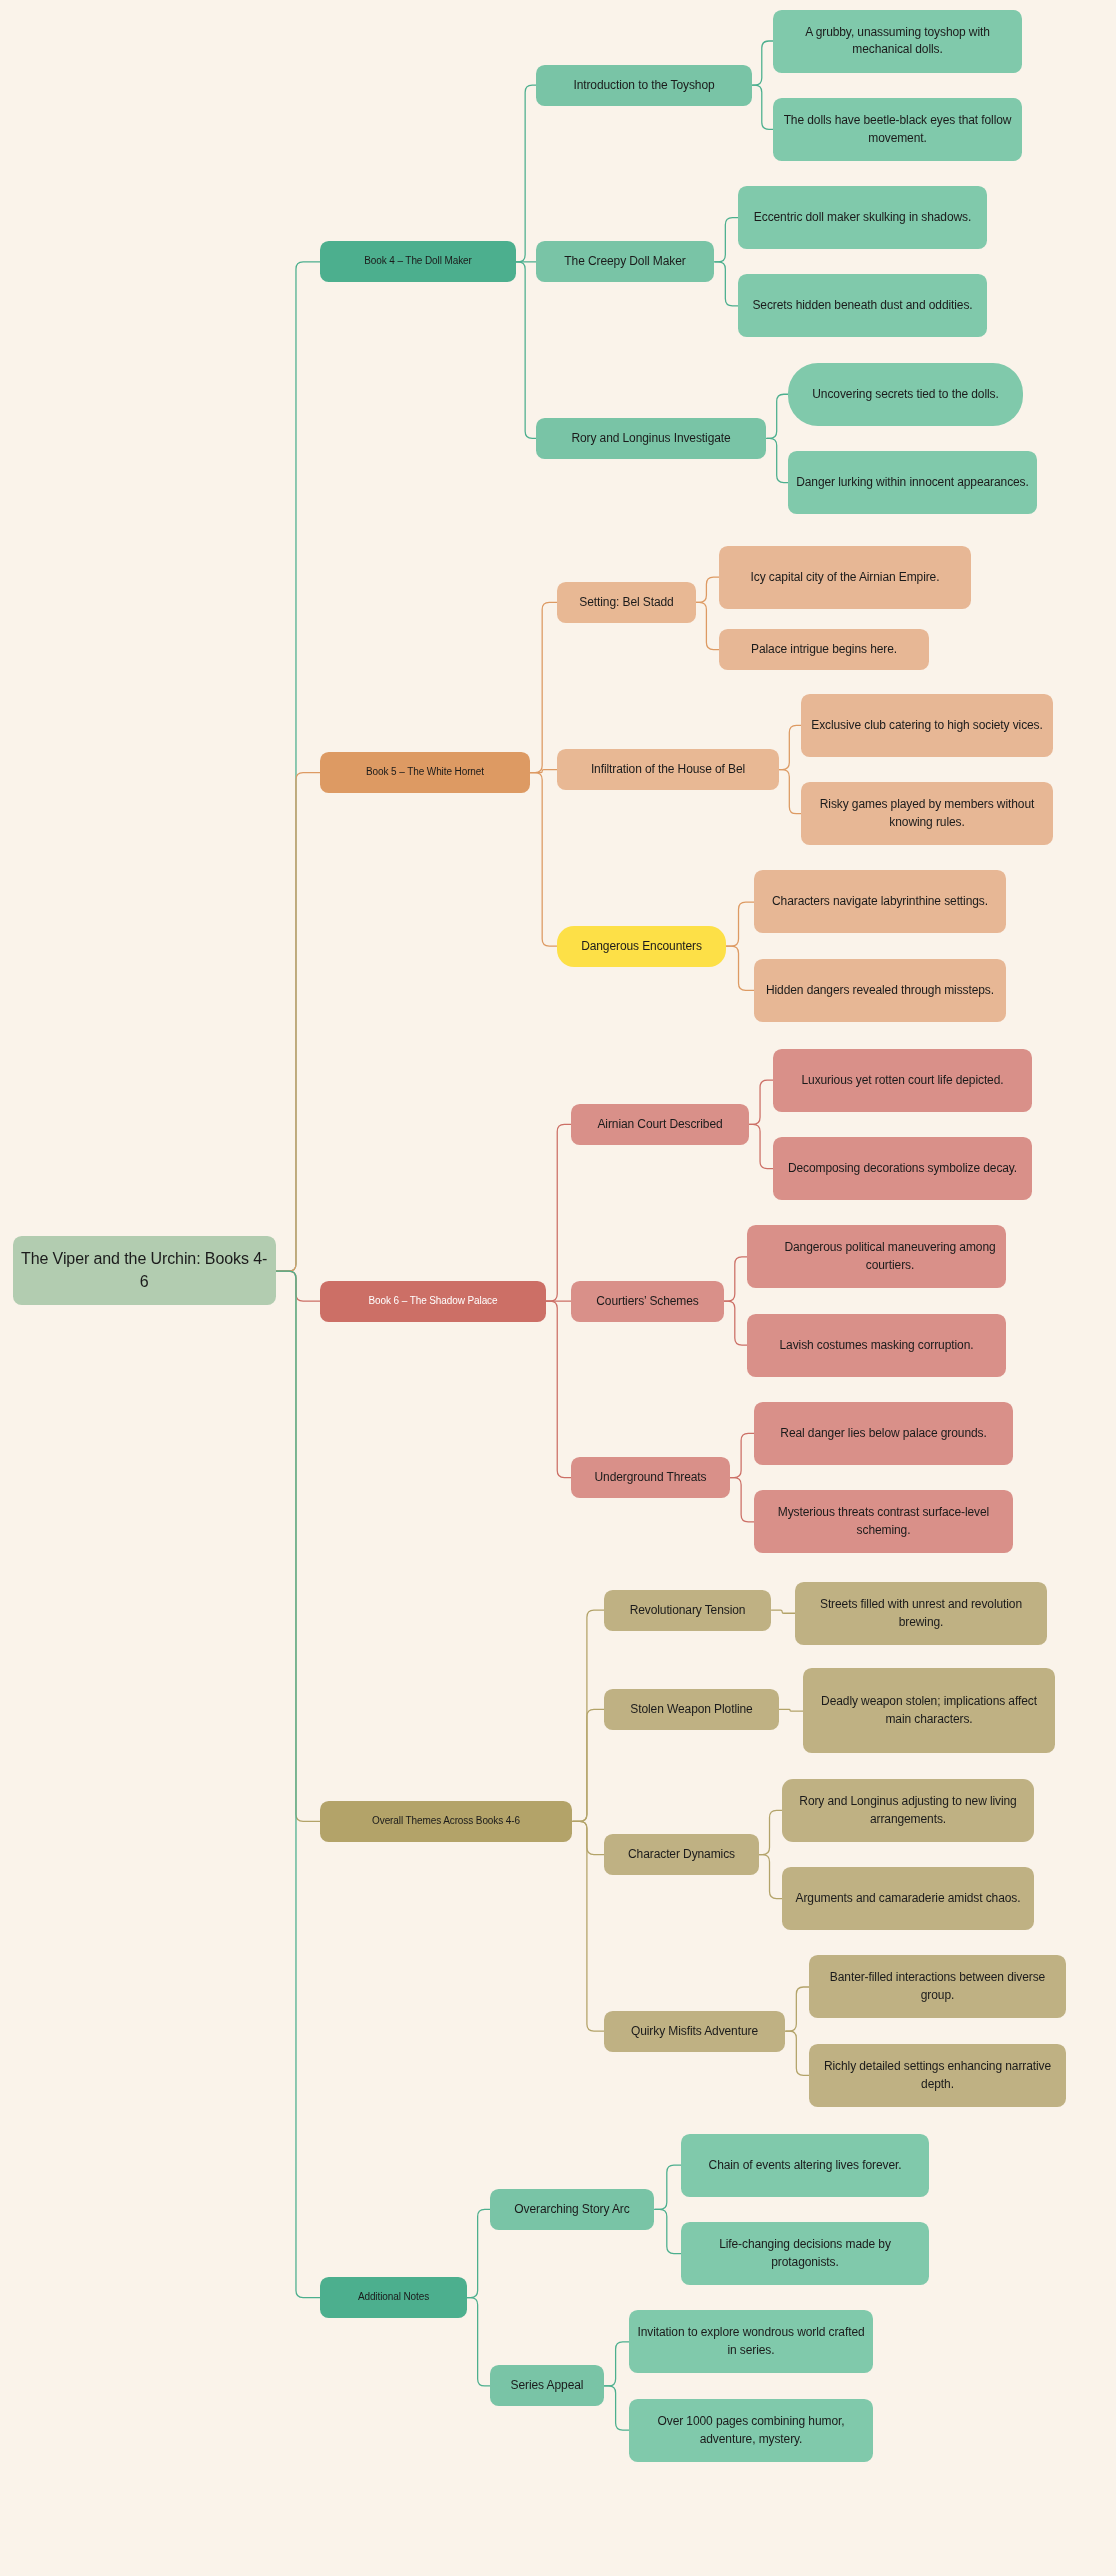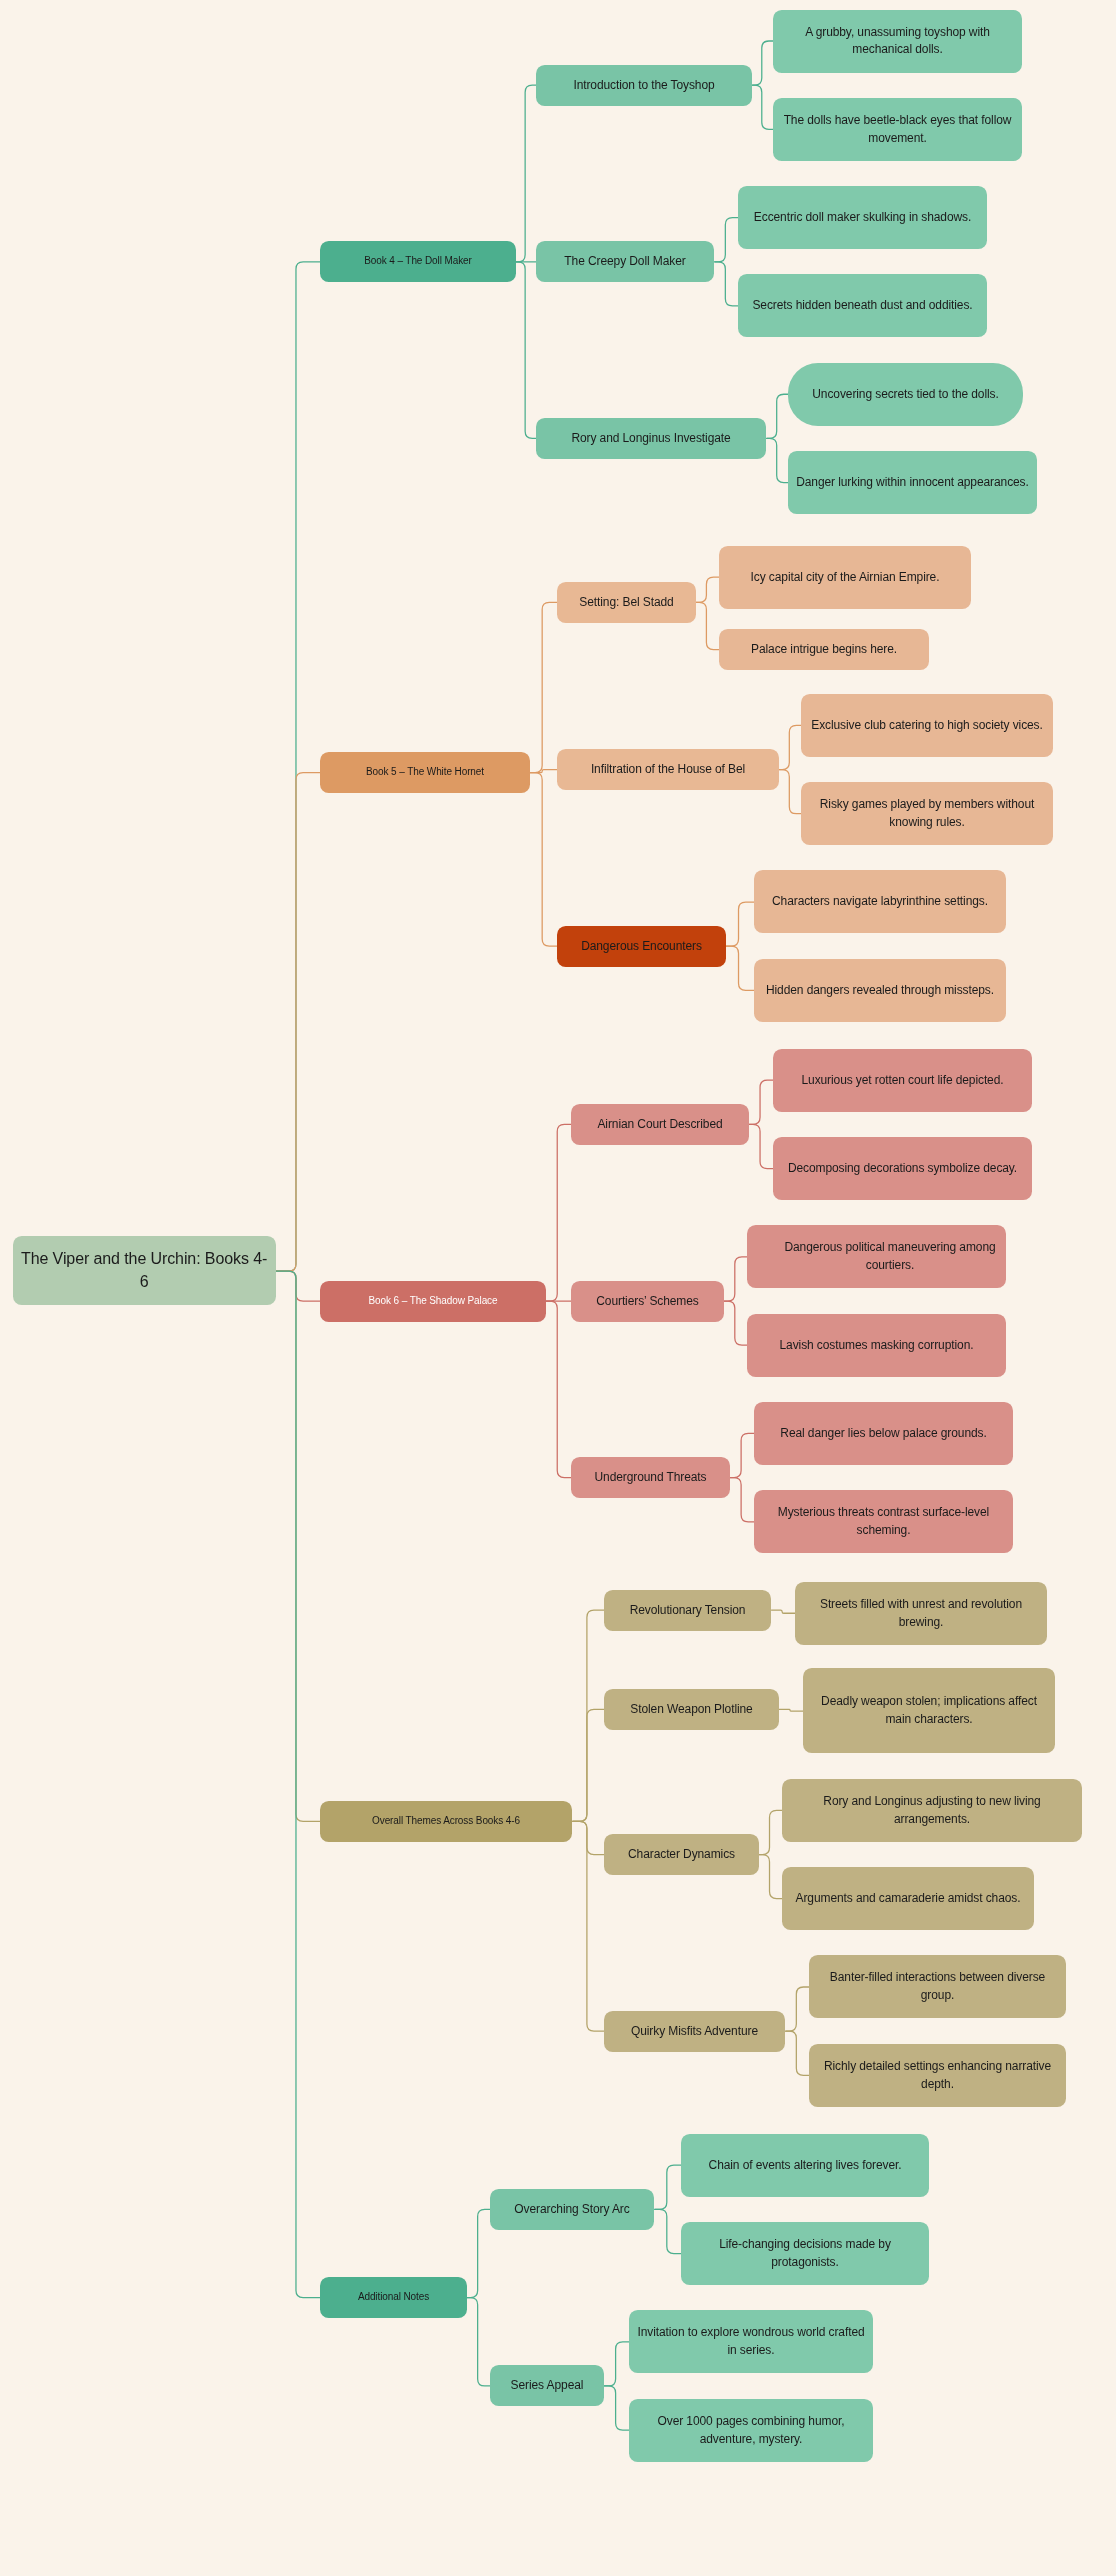--- a/index.html
+++ b/index.html
@@ -121,40 +121,40 @@
     <div class="node lvl2" style="left: 536px; top: 418px; width: 230px; min-height: 41px; background: rgb(121, 196, 166);">Rory and Longinus Investigate</div>
     <div class="node leaf" style="left: 788px; top: 363px; width: 235px; min-height: 63px; background: rgb(128, 201, 171); border-radius: 30px;">Uncovering secrets tied to the dolls.</div>
     <div class="node leaf" style="left: 788px; top: 451px; width: 249px; min-height: 63px; background: rgb(128, 201, 171);">Danger lurking within innocent appearances.</div>
     <div class="node lvl1" style="left: 320px; top: 752px; width: 210px; min-height: 41px; background: rgb(221, 154, 99);">Book 5 – The White Hornet</div>
     <div class="node lvl2" style="left: 557px; top: 582px; width: 139px; min-height: 41px; background: rgb(232, 184, 148);">Setting: Bel Stadd</div>
     <div class="node leaf" style="left: 719px; top: 546px; width: 252px; min-height: 63px; background: rgb(231, 183, 149);">Icy capital city of the Airnian Empire.</div>
     <div class="node leaf" style="left: 719px; top: 629px; width: 210px; min-height: 41px; background: rgb(231, 183, 149);">Palace intrigue begins here.</div>
     <div class="node lvl2" style="left: 557px; top: 749px; width: 222px; min-height: 41px; background: rgb(232, 184, 148);">Infiltration of the House of Bel</div>
     <div class="node leaf" style="left: 801px; top: 694px; width: 252px; min-height: 63px; background: rgb(231, 183, 149);">Exclusive club catering to high society vices.</div>
     <div class="node leaf" style="left: 801px; top: 782px; width: 252px; min-height: 63px; background: rgb(231, 183, 149);">Risky games played by members without knowing rules.</div>
-    <div class="node lvl2" style="left: 557px; top: 926px; width: 169px; min-height: 41px; background: #c2410c;">Dangerous Encounters</div>
+    <div class="node lvl2" style="left: 557px; top: 926px; width: 169px; min-height: 41px; background: #fde047; border-radius: 17px;">Dangerous Encounters</div>
     <div class="node leaf" style="left: 754px; top: 870px; width: 252px; min-height: 63px; background: rgb(231, 183, 149);">Characters navigate labyrinthine settings.</div>
     <div class="node leaf" style="left: 754px; top: 959px; width: 252px; min-height: 63px; background: rgb(231, 183, 149);">Hidden dangers revealed through missteps.</div>
     <div class="node lvl1 white-text" style="left: 320px; top: 1281px; width: 226px; min-height: 41px; background: rgb(204, 111, 102);">Book 6 – The Shadow Palace</div>
     <div class="node lvl2" style="left: 571px; top: 1104px; width: 178px; min-height: 41px; background: rgb(217, 144, 137);">Airnian Court Described</div>
     <div class="node leaf" style="left: 773px; top: 1049px; width: 259px; min-height: 63px; background: rgb(217, 144, 137);">Luxurious yet rotten court life depicted.</div>
     <div class="node leaf" style="left: 773px; top: 1137px; width: 259px; min-height: 63px; background: rgb(217, 144, 137);">Decomposing decorations symbolize decay.</div>
     <div class="node lvl2" style="left: 571px; top: 1281px; width: 153px; min-height: 41px; background: rgb(217, 144, 137);">Courtiers’ Schemes</div>
     <div class="node leaf" style="left: 747px; top: 1225px; width: 259px; min-height: 63px; background: rgb(217, 144, 137); padding-left: 35px;">Dangerous political maneuvering among courtiers.</div>
     <div class="node leaf" style="left: 747px; top: 1314px; width: 259px; min-height: 63px; background: rgb(217, 144, 137);">Lavish costumes masking corruption.</div>
     <div class="node lvl2" style="left: 571px; top: 1457px; width: 159px; min-height: 41px; background: rgb(217, 144, 137);">Underground Threats</div>
     <div class="node leaf" style="left: 754px; top: 1402px; width: 259px; min-height: 63px; background: rgb(217, 144, 137);">Real danger lies below palace grounds.</div>
     <div class="node leaf" style="left: 754px; top: 1490px; width: 259px; min-height: 63px; background: rgb(217, 144, 137);">Mysterious threats contrast surface-level scheming.</div>
     <div class="node lvl1" style="left: 320px; top: 1801px; width: 252px; min-height: 41px; background: rgb(179, 163, 105);">Overall Themes Across Books 4-6</div>
     <div class="node lvl2" style="left: 604px; top: 1590px; width: 167px; min-height: 41px; background: rgb(191, 177, 131);">Revolutionary Tension</div>
     <div class="node leaf" style="left: 795px; top: 1582px; width: 252px; min-height: 63px; background: rgb(191, 177, 131);">Streets filled with unrest and revolution brewing.</div>
     <div class="node lvl2" style="left: 604px; top: 1689px; width: 175px; min-height: 41px; background: rgb(191, 177, 131);">Stolen Weapon Plotline</div>
     <div class="node leaf" style="left: 803px; top: 1668px; width: 252px; min-height: 85px; background: rgb(191, 177, 131);">Deadly weapon stolen; implications affect main characters.</div>
     <div class="node lvl2" style="left: 604px; top: 1834px; width: 155px; min-height: 41px; background: rgb(191, 177, 131);">Character Dynamics</div>
-    <div class="node leaf" style="left: 782px; top: 1779px; width: 300px; min-height: 63px; background: rgb(191, 177, 131);">Rory and Longinus adjusting to new living arrangements.</div>
+    <div class="node leaf" style="left: 782px; top: 1779px; width: 252px; min-height: 63px; background: rgb(191, 177, 131); border-radius: 11px;">Rory and Longinus adjusting to new living arrangements.</div>
     <div class="node leaf" style="left: 782px; top: 1867px; width: 252px; min-height: 63px; background: rgb(191, 177, 131);">Arguments and camaraderie amidst chaos.</div>
     <div class="node lvl2" style="left: 604px; top: 2011px; width: 181px; min-height: 41px; background: rgb(191, 177, 131);">Quirky Misfits Adventure</div>
     <div class="node leaf" style="left: 809px; top: 1955px; width: 257px; min-height: 63px; background: rgb(191, 177, 131);">Banter-filled interactions between diverse group.</div>
     <div class="node leaf" style="left: 809px; top: 2044px; width: 257px; min-height: 63px; background: rgb(191, 177, 131);">Richly detailed settings enhancing narrative depth.</div>
     <div class="node lvl1" style="left: 320px; top: 2277px; width: 147px; min-height: 41px; background: rgb(76, 175, 142);">Additional Notes</div>
     <div class="node lvl2" style="left: 490px; top: 2189px; width: 164px; min-height: 41px; background: rgb(121, 196, 166);">Overarching Story Arc</div>
     <div class="node leaf" style="left: 681px; top: 2134px; width: 248px; min-height: 63px; background: rgb(128, 201, 171);">Chain of events altering lives forever.</div>
     <div class="node leaf" style="left: 681px; top: 2222px; width: 248px; min-height: 63px; background: rgb(128, 201, 171);">Life-changing decisions made by protagonists.</div>
     <div class="node lvl2" style="left: 490px; top: 2365px; width: 114px; min-height: 41px; background: rgb(121, 196, 166);">Series Appeal</div>
     <div class="node leaf" style="left: 629px; top: 2310px; width: 244px; min-height: 63px; background: rgb(128, 201, 171);">Invitation to explore wondrous world crafted in series.</div>

